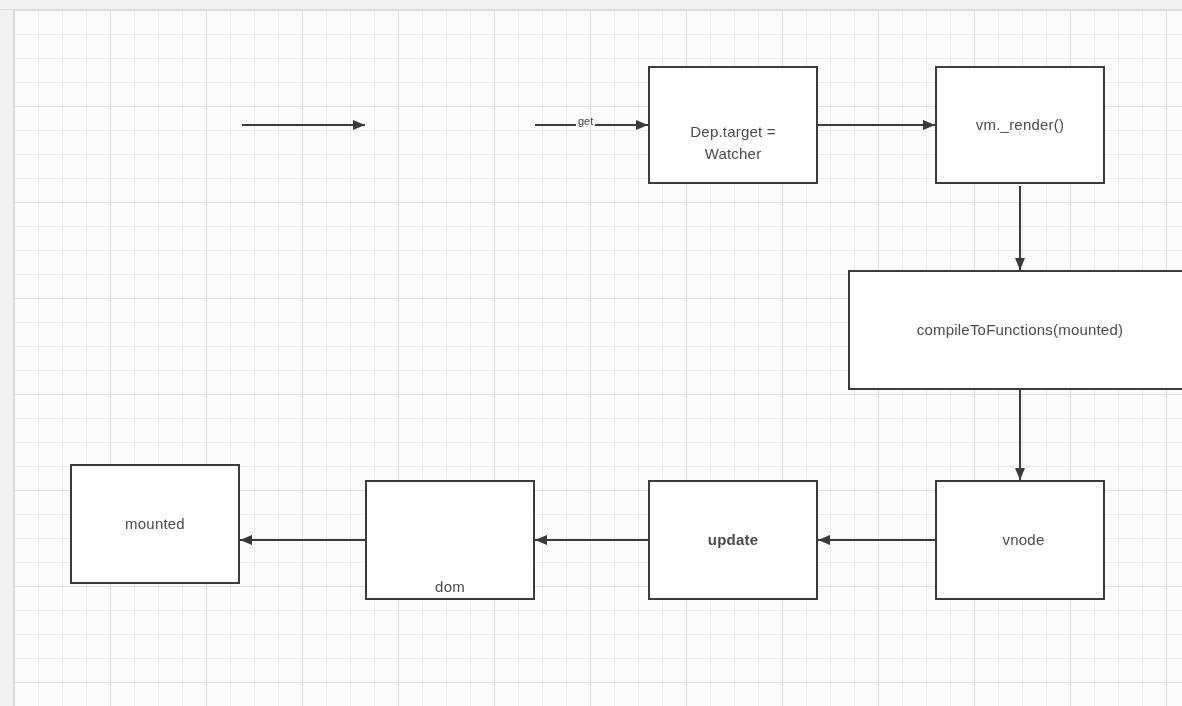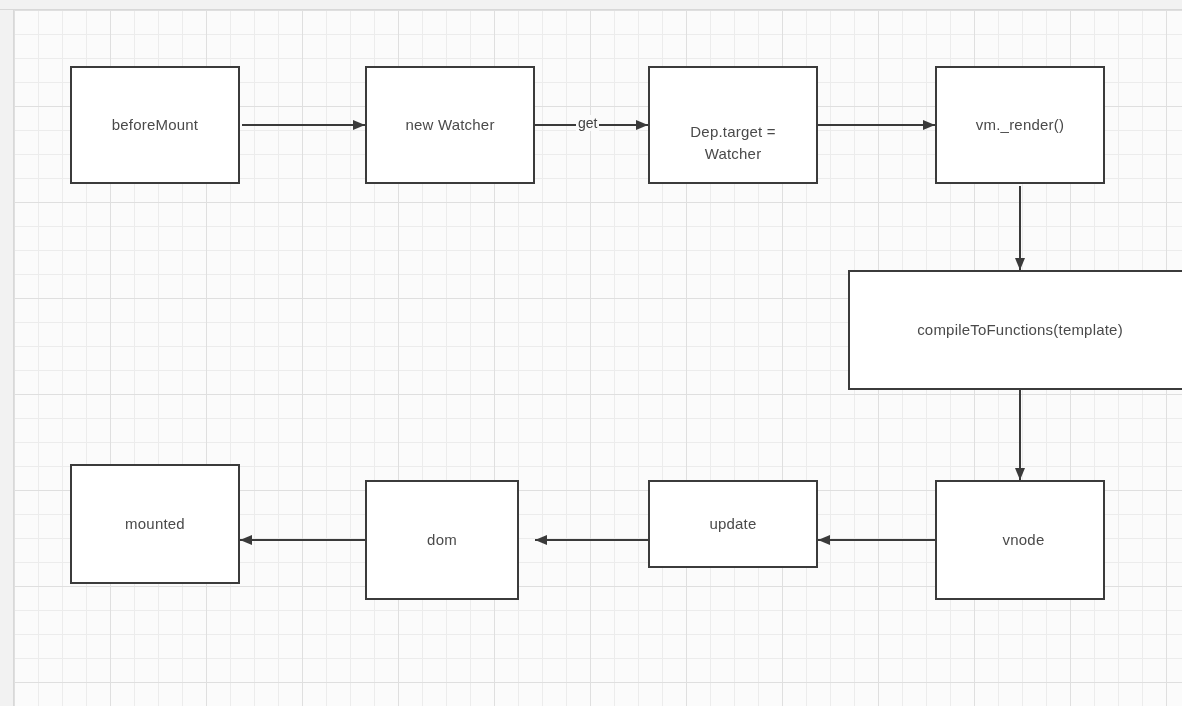--- a/index.html
+++ b/index.html
@@ -45,22 +45,22 @@
     letter-spacing: 0.2px; line-height: 1.45;
   }
   .node-label.multiline { white-space: pre-line; margin-top: 36px; }
 
   .n-beforeMount { left: 70px;  top: 66px;  width: 170px; height: 118px; }
   .n-newWatcher  { left: 365px; top: 66px;  width: 170px; height: 118px; }
   .n-depTarget   { left: 648px; top: 66px;  width: 170px; height: 118px; }
   .n-vmRender    { left: 935px; top: 66px;  width: 170px; height: 118px; }
   .n-compile     { left: 848px; top: 270px; width: 344px; height: 120px; }
   .n-vnode       { left: 935px; top: 480px; width: 170px; height: 120px; padding-left: 7px; }
-  .n-update      { left: 648px; top: 480px; width: 170px; height: 88px; }
-  .n-dom         { left: 365px; top: 480px; width: 154px; height: 120px; }
+  .n-update      { left: 648px; top: 480px; width: 170px; height: 120px; font-weight: bold; }
+  .n-dom         { left: 365px; top: 480px; width: 170px; height: 120px; align-items: flex-end; }
   .n-mounted     { left: 70px;  top: 464px; width: 170px; height: 120px; }
 
   
   .edge { position: absolute; background: #3a3a3a; z-index: 4; }
   .edge.h { height: 2px; }
   .edge.v { width: 2px; }
   .edge.right::after {
     content: ""; position: absolute; right: 0; top: -4px;
     border-left: 12px solid #3a3a3a;
     border-top: 5px solid transparent; border-bottom: 5px solid transparent;
@@ -80,50 +80,44 @@
   .e2 { left: 535px;  top: 124px; width: 113px; }
   .e3 { left: 818px;  top: 124px; width: 117px; }
   .e4 { left: 1019px; top: 186px; height: 84px; }
   .e5 { left: 1019px; top: 390px; height: 90px; }
   .e6 { left: 818px;  top: 539px; width: 117px; }
   .e7 { left: 535px;  top: 539px; width: 113px; }
   .e8 { left: 240px;  top: 539px; width: 125px; }
 
   .edge-label {
     position: absolute; z-index: 6;
-    font-size: 14px; color: #424242;
+    font-size: 11px; color: #424242;
     background: #fbfbfb; padding: 0 2px;
   }
   .l-get { left: 576px; top: 115px; }
 </style>
 </head>
 <body>
 
 <div class="stage">
   <div class="canvas">
 
-    <div class="node n-beforeMount">
-      <span class="node-label">beforeMount</span>
-    </div>
 
-    <div class="node n-newWatcher">
-      <span class="node-label">new Watcher</span>
-    </div>
 
     <div class="node n-depTarget">
       <span class="node-label multiline">Dep.target =
 Watcher</span>
     </div>
 
     <div class="node n-vmRender">
       <span class="node-label">vm._render()</span>
     </div>
 
     <div class="node n-compile">
-      <span class="node-label">compileToFunctions(template)</span>
+      <span class="node-label">compileToFunctions(mounted)</span>
     </div>
 
     <div class="node n-vnode">
       <span class="node-label">vnode</span>
     </div>
 
     <div class="node n-update">
       <span class="node-label">update</span>
     </div>
 

